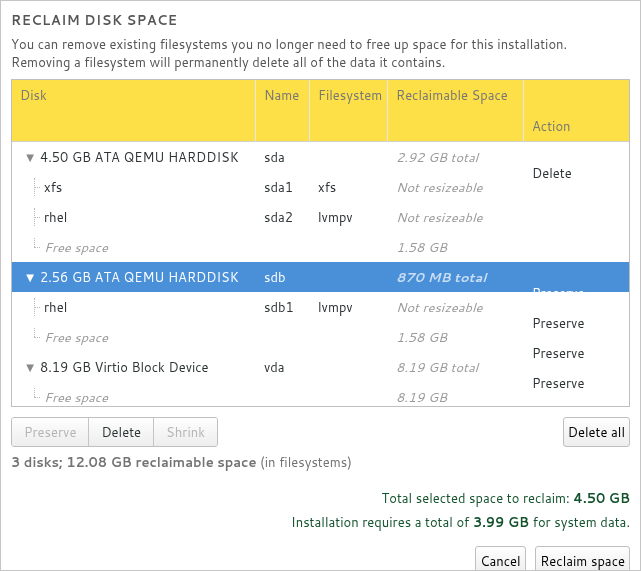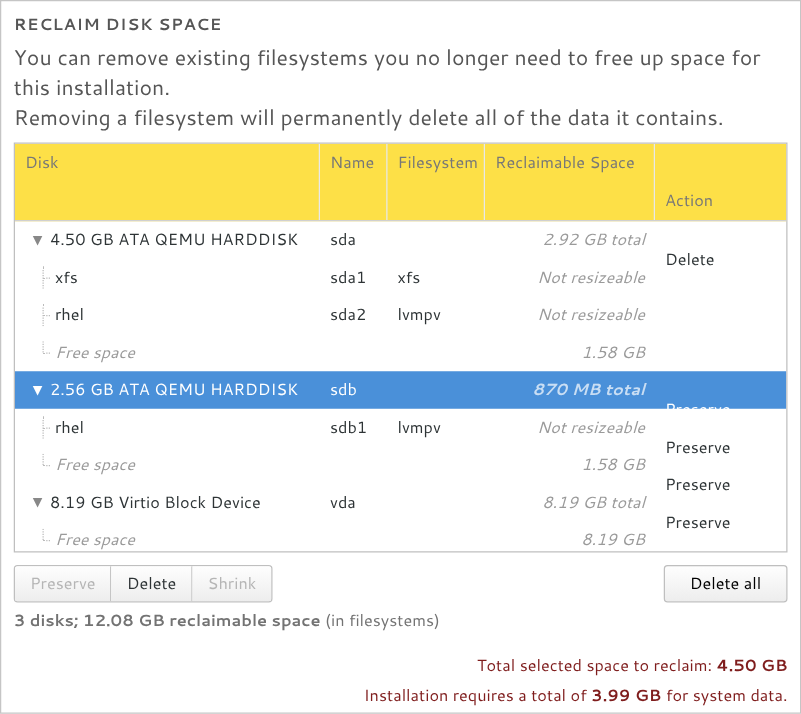--- a/index.html
+++ b/index.html
@@ -15,21 +15,21 @@
   position: relative;
 }
 .title {
   font-weight: bold;
   font-size: 13px;
   color: #555;
   letter-spacing: 0.5px;
   margin-bottom: 6px;
 }
 .description {
-  font-size: 17px;
+  font-size: 13px;
   color: #555;
   line-height: 1.4;
   margin-bottom: 8px;
 }
 .table-wrap {
   border: 1px solid #bfbfbf;
   background: #fff;
   height: 328px;
   overflow: hidden;
 }
@@ -52,21 +52,21 @@
 .c-act { flex: 1; margin-top: 31px; }
 .tbody { }
 .row {
   display: flex;
   align-items: center;
   height: 30px;
   font-size: 13px;
 }
 .row .cell { padding: 0 8px; overflow: hidden; white-space: nowrap; }
 .row .c-disk { display: flex; align-items: center; }
-.muted { color: #9a9a9a; font-style: italic; text-align: right; }
+.muted { color: #9a9a9a; font-style: italic; }
 .row.selected {
   background: #4a90d9;
   color: #fff;
 }
 .row.selected .muted { color: rgba(255,255,255,0.7); font-weight: bold; }
 .tree-icon {
   width: 12px;
   display: inline-block;
   text-align: center;
   margin-right: 4px;
@@ -113,38 +113,38 @@
   color: #2e3436;
   cursor: pointer;
   font-family: inherit;
 }
 .btn:last-child { border-right: none; }
 .btn[disabled] { color: #b5b5b5; cursor: default; }
 .btn-single {
   background: linear-gradient(#fefefe,#ededed);
   border: 1px solid #bfbfbf;
   border-radius: 3px;
-  padding: 5px 20px;
+  padding: 5px 4px;
   font-size: 13px;
   cursor: pointer;
   font-family: inherit;
 }
 .spacer { flex: 1; }
 .summary {
   margin-top: 6px;
   font-size: 13px;
   color: #737373;
 }
 .summary b { font-weight: bold; }
 .right-lines {
   margin-top: 16px;
   text-align: right;
   font-size: 13px;
   line-height: 1.8;
-  color: #7f1d1d;
+  color: #14532d;
 }
 .right-lines b { font-weight: bold; }
 .footer-btns {
   margin-top: 12px;
   text-align: right;
 }
 .footer-btns .btn-single { margin-left: 6px; }
 </style>
 </head>
 <body>

